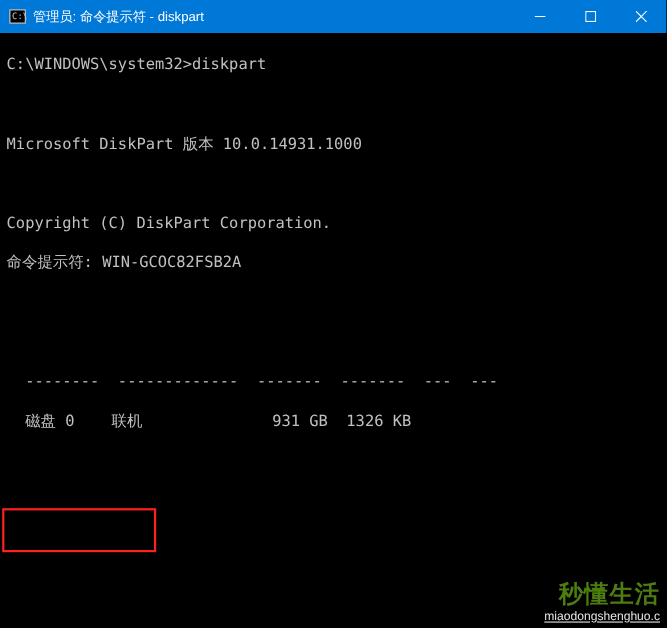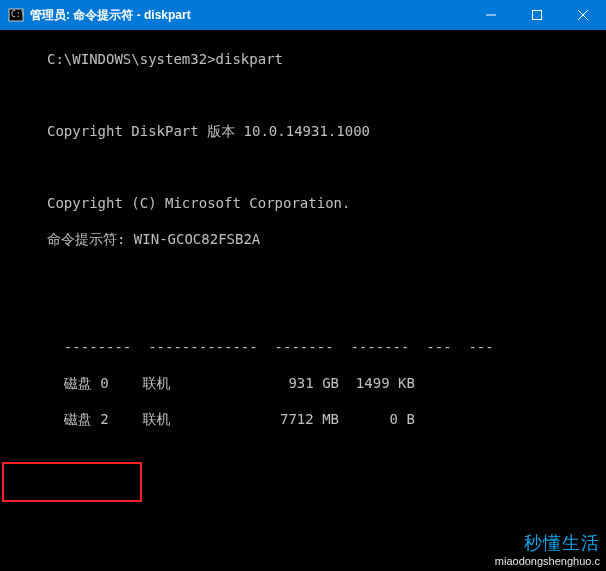--- a/index.html
+++ b/index.html
@@ -1,29 +1,29 @@
 <!DOCTYPE html>
 <html><head>
 <meta charset="utf-8">
 <style>
 * { margin: 0; padding: 0; box-sizing: border-box; }
 body { width: 606px; height: 571px; background: #000; font-family: "NSimSun", "SimSun", "Consolas", monospace; font-size: 14px; overflow: hidden; position: relative; }
 .titlebar { height: 30px; background: #0078d7; display: flex; align-items: center; color: #fff; font-family: "Microsoft YaHei", "Segoe UI", sans-serif; font-size: 12px; }
 .titlebar-icon { width: 16px; height: 16px; margin: 0 6px 0 8px; display: flex; align-items: center; justify-content: center; }
 .titlebar-icon svg { width: 16px; height: 16px; }
-.titlebar-text { flex: 1; white-space: nowrap; overflow: hidden; font-weight: bold; }
+.titlebar-text { flex: 1; white-space: nowrap; overflow: hidden; }
 .win-controls { display: flex; height: 100%; }
 .win-btn { width: 46px; height: 30px; display: flex; align-items: center; justify-content: center; color: #fff; cursor: pointer; }
 .win-btn svg { width: 10px; height: 10px; stroke: #fff; stroke-width: 1; fill: none; }
 .terminal { padding: 2px 6px; color: #c0c0c0; line-height: 18px; white-space: pre; position: relative; letter-spacing: 0; }
-.line { display: block; margin-left: 41px; }
+.line { display: block; }
 .highlight-box { position: absolute; border: 2px solid #ff2020; pointer-events: none; }
 .watermark { position: absolute; bottom: 4px; right: 6px; text-align: right; font-family: "Microsoft YaHei", sans-serif; pointer-events: none; }
-.watermark .wm1 { font-size: 18px; font-weight: normal; color: #0ea5e9; letter-spacing: 1px; }
-.watermark .wm2 { font-size: 11px; color: #fff; opacity: 0.9; }
+.watermark .wm1 { font-size: 22px; font-weight: bold; color: #4d7c0f; letter-spacing: 1px; }
+.watermark .wm2 { font-size: 11px; color: #fff; opacity: 0.9; text-decoration: underline; }
 </style>
 </head>
 <body>
 
 <div class="titlebar">
   <span class="titlebar-icon">
     <svg viewBox="0 0 16 16">
         <rect x="1" y="2" width="14" height="12" fill="#000" stroke="#ccc" stroke-width="1"></rect>
         <text x="3" y="10" font-size="8" fill="#ccc" font-family="monospace">C:\</text>
       </svg>
@@ -45,29 +45,28 @@
           <line x1="0" y1="0" x2="10" y2="10"></line>
           <line x1="10" y1="0" x2="0" y2="10"></line>
         </svg>
     </div>
   </div>
 </div>
 
 <div class="terminal">
 <span class="line">C:\WINDOWS\system32&gt;diskpart</span>
 <span class="line"> </span>
-<span class="line">Copyright DiskPart 版本 10.0.14931.1000</span>
+<span class="line">Microsoft DiskPart 版本 10.0.14931.1000</span>
 <span class="line"> </span>
-<span class="line">Copyright (C) Microsoft Corporation.</span>
+<span class="line">Copyright (C) DiskPart Corporation.</span>
 <span class="line">命令提示符: WIN-GCOC82FSB2A</span>
 <span class="line"> </span>
 <span class="line"> </span>
 <span class="line">  --------  -------------  -------  -------  ---  ---</span>
-<span class="line">  磁盘 0    联机              931 GB  1499 KB</span>
-<span class="line">  磁盘 2    联机             7712 MB      0 B</span>
+<span class="line">  磁盘 0    联机              931 GB  1326 KB</span>
 <span class="line"> </span>
 
 
 
 
 
 
 
 
 

